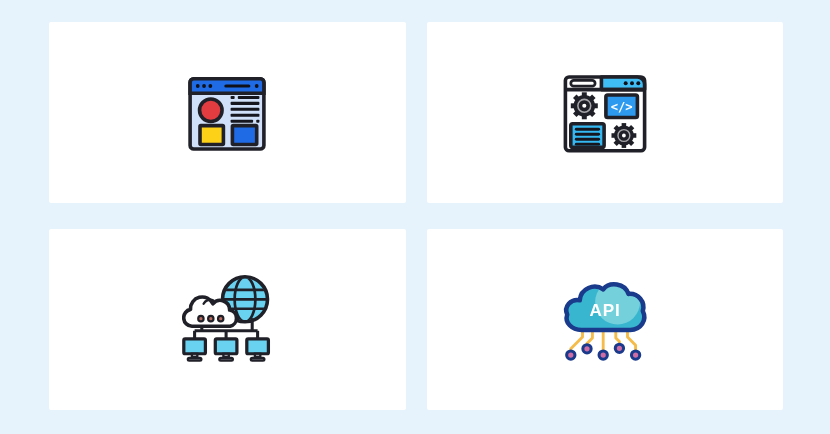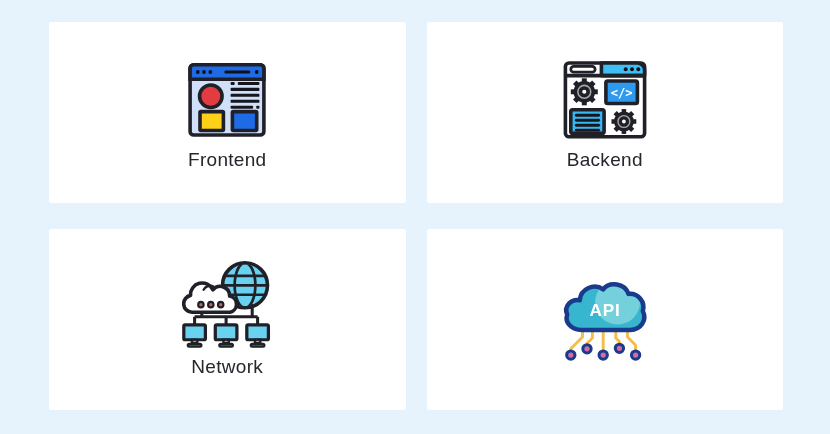--- a/index.html
+++ b/index.html
@@ -62,21 +62,20 @@
         <rect x="62" y="31" width="24" height="3.4" rx="1"></rect>
         <rect x="54" y="37.6" width="32" height="3.4" rx="1"></rect>
         <rect x="54" y="44.2" width="32" height="3.4" rx="1"></rect>
         <rect x="54" y="50.8" width="32" height="3.4" rx="1"></rect>
         <rect x="54" y="57.4" width="25" height="3.4" rx="1"></rect>
         <rect x="82.5" y="57.4" width="3.5" height="3.4" rx="1"></rect>
       </g>
       <rect x="20" y="64" width="26" height="21" rx="1" fill="#fdd117" stroke="#202028" stroke-width="4"></rect>
       <rect x="56" y="64" width="27" height="21" rx="1" fill="#1f6be6" stroke="#202028" stroke-width="4"></rect>
     </svg>
-    <div class="card-label">Frontend</div>
   </div>
 
   <div class="card">
     <svg width="90" height="90" viewBox="0 0 100 100">
       <rect x="6" y="10" width="88" height="82" rx="4" fill="#ffffff" stroke="#202028" stroke-width="4"></rect>
       <path d="M46 24 V10 h40 a8 8 0 0 1 8 8 v6 z" fill="#3fbdf5" stroke="#202028" stroke-width="4" stroke-linejoin="round"></path>
       <line x1="6" y1="24" x2="94" y2="24" stroke="#202028" stroke-width="4"></line>
       <rect x="12" y="13.8" width="27" height="6.4" rx="3.2" fill="#ffffff" stroke="#202028" stroke-width="3"></rect>
       <g fill="#101018">
         <circle cx="73" cy="17" r="2.2"></circle>
@@ -114,21 +113,20 @@
           <line y1="-9" y2="-15" transform="rotate(135)"></line>
           <line y1="-9" y2="-15" transform="rotate(180)"></line>
           <line y1="-9" y2="-15" transform="rotate(225)"></line>
           <line y1="-9" y2="-15" transform="rotate(270)"></line>
           <line y1="-9" y2="-15" transform="rotate(315)"></line>
         </g>
         <circle r="10" fill="#a7a7ab" stroke="#202028" stroke-width="4"></circle>
         <circle r="4.3" fill="#ffffff" stroke="#202028" stroke-width="4"></circle>
       </g>
     </svg>
-    <div class="card-label">Backend</div>
   </div>
 
   <div class="card">
     <svg width="90" height="90" viewBox="0 0 100 100">
       <defs>
         <clipPath id="netGlobeClip">
             <circle cx="70" cy="27" r="23.5"></circle>
           </clipPath>
       </defs>
       <g>
@@ -166,21 +164,20 @@
         <rect x="37" y="71" width="24" height="16.5" rx="1.5" fill="#68d2f0" stroke="#202028" stroke-width="3.6"></rect>
         <rect x="46" y="87.5" width="6" height="3.5" fill="#c9ccd2" stroke="#202028" stroke-width="2.6"></rect>
         <rect x="41.5" y="92" width="15" height="3" rx="1.5" fill="#c9ccd2" stroke="#202028" stroke-width="2.6"></rect>
       </g>
       <g>
         <rect x="72" y="71" width="24" height="16.5" rx="1.5" fill="#68d2f0" stroke="#202028" stroke-width="3.6"></rect>
         <rect x="81" y="87.5" width="6" height="3.5" fill="#c9ccd2" stroke="#202028" stroke-width="2.6"></rect>
         <rect x="76.5" y="92" width="15" height="3" rx="1.5" fill="#c9ccd2" stroke="#202028" stroke-width="2.6"></rect>
       </g>
     </svg>
-    <div class="card-label">Network</div>
   </div>
 
   <div class="card">
     <svg width="90" height="90" viewBox="0 0 100 100">
       <defs>
         <clipPath id="apiCloudClip">
           <path d="M24 61 C 13 61, 5 53, 8 44 C 4 35, 12 26, 22 28 C 23 15, 38 9, 48 16 C 55 7, 72 9, 76 21 C 87 20, 95 30, 92 40 C 97 50, 90 61, 78 61 Z"></path>
         </clipPath>
       </defs>
       <g stroke="#f5bc4a" stroke-width="3.2" fill="none" stroke-linejoin="round" stroke-linecap="round">

